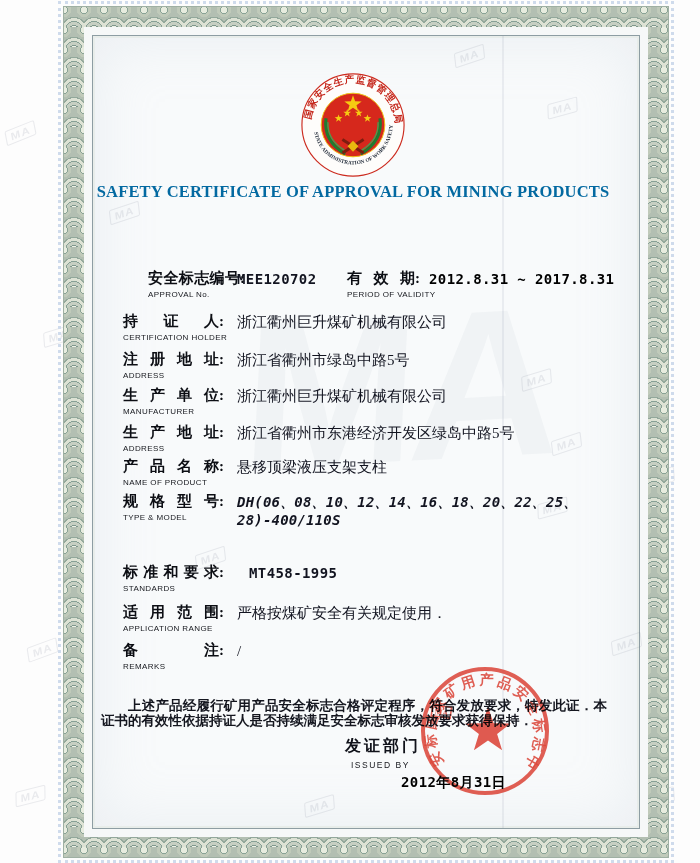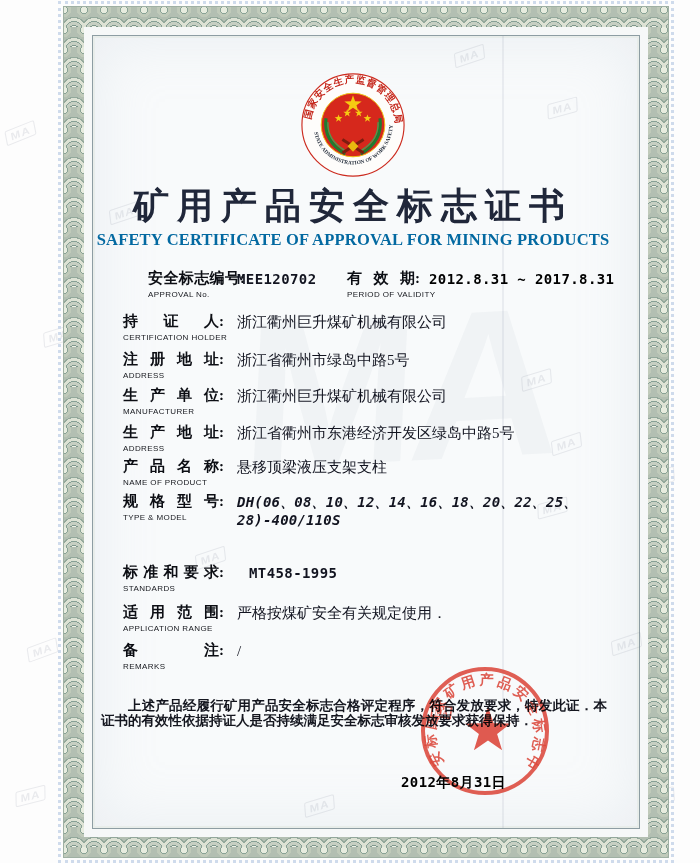--- a/index.html
+++ b/index.html
@@ -119,21 +119,20 @@
               <path d="M29,52 Q28,70 46,81" stroke="#46a052" stroke-width="1.4"></path>
               <path d="M81,52 Q82,70 64,81" stroke="#46a052" stroke-width="1.4"></path>
             </g>
             <g>
               <path d="M44,70 L66,84" stroke="#7c1d10" stroke-width="3"></path>
               <path d="M66,70 L44,84" stroke="#7c1d10" stroke-width="3"></path>
               <rect x="51" y="73" width="8" height="8" fill="#e9b90f" transform="rotate(45 55 77)"></rect>
             </g>
           </svg>
 
-          <h1 class="title">矿用产品安全标志证书</h1>
           <div class="subtitle">SAFETY CERTIFICATE OF APPROVAL FOR MINING PRODUCTS</div>
 
           <div class="row" style="top:233px;">
             <div class="lab" style="left:55px;">
               <span class="zh" style="width:92px;">安全标志编号</span><span class="colon">:</span>
               <div class="en">APPROVAL No.</div>
             </div>
             <div class="val mono" style="left:144px;width:110px;">MEE120702</div>
             <div class="v-lab">
               <span class="v-zh">有效期</span><span class="colon">:</span>
@@ -191,20 +190,24 @@
           </div>
 
           <div class="row" style="top:605px;">
             <div class="lab"><span class="zh">备注</span><span class="colon">:</span>
               <div class="en">REMARKS</div></div>
             <div class="val">/</div>
           </div>
 
           <p class="statement">上述产品经履行矿用产品安全标志合格评定程序，符合发放要求，特发此证．本证书的有效性依据持证人是否持续满足安全标志审核发放要求获得保持．</p>
 
+          <div class="issued">
+            <div class="zh2">发证部门</div>
+            <div class="en2">ISSUED BY</div>
+          </div>
           <div class="date mono">2012年8月31日</div>
 
           <svg class="seal" width="148" height="148" viewBox="0 0 148 148">
             <defs>
               <path id="sealArc" d="M 33,106 A 50,50 0 1 1 115,106" fill="none"></path>
             </defs>
             <circle cx="74" cy="74" r="62" fill="none" stroke="#d93a2c" stroke-width="4" opacity=".88"></circle>
             <text font-size="14" font-weight="bold" fill="#d93a2c" opacity=".88">
               <textPath href="#sealArc" startOffset="0%" textLength="238">安标国家矿用产品安全标志中心</textPath>
             </text>

